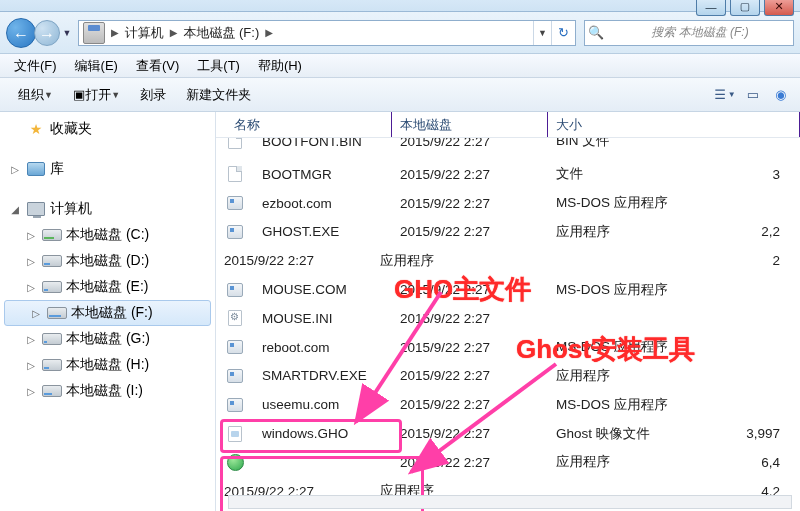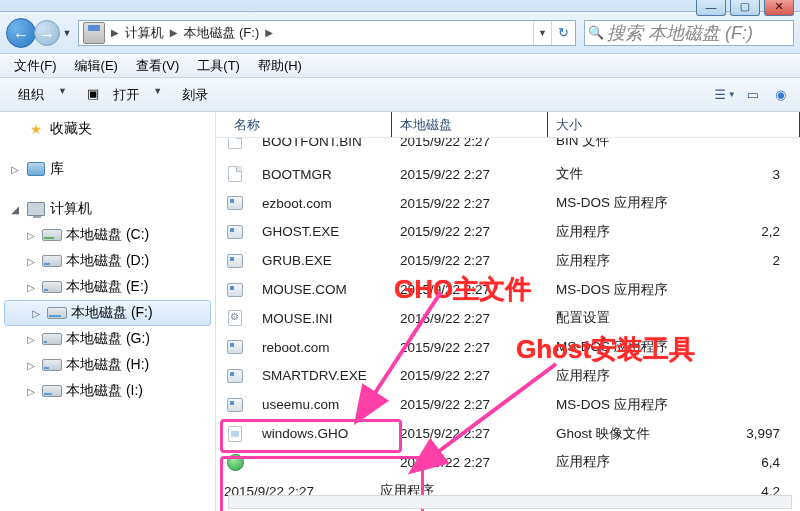--- a/index.html
+++ b/index.html
@@ -19,29 +19,29 @@
 .nav-dd { width: 14px; height: 30px; display:flex; align-items:center; justify-content:center; color:#335; font-size:9px; }
 .addrbar { flex: 1; height: 26px; background: #fff; border: 1px solid #8faecd; display: flex; align-items: center; font-size: 13px; color: #222; }
 .addr-icon { width: 22px; height: 22px; margin: 0 4px; background: linear-gradient(#e0e0e0,#bcbcbc); border: 1px solid #888; border-radius: 2px; position: relative; }
 .addr-icon::after { content:""; position:absolute; left:4px; top:2px; width:12px; height:6px; background:#5a8bd0; border-radius:1px; }
 .crumb { padding: 0 4px; white-space: nowrap; }
 .crumb-sep { color:#555; font-size:10px; padding: 0 2px; }
 .addr-dd { width: 18px; height: 100%; border-left: 1px solid #cbd8e6; display:flex; align-items:center; justify-content:center; font-size:9px; color:#444; }
 .addr-refresh { width: 24px; height: 100%; border-left: 1px solid #cbd8e6; display:flex; align-items:center; justify-content:center; color:#2a6fc0; font-size:13px; }
 .searchbar { width: 210px; height: 26px; background:#fff; border:1px solid #8faecd; display:flex; align-items:center; margin-left:4px; }
 .searchbar .sicon { width:22px; text-align:center; color:#6b91ba; font-size:13px; }
-.searchbar .stext { flex:1; font-size:18px; color:#888; font-style: italic; }
+.searchbar .stext { flex:1; font-size:12px; color:#888; font-style: italic; text-align: center; }
 
 
 .menubar { height: 24px; background: linear-gradient(#f7faff,#e7eef6); border-bottom:1px solid #c9d6e4; display:flex; align-items:center; padding:0 6px; gap: 2px; font-size:13px; }
 .menuitem { padding: 14px 8px; }
 
 
 .toolbar { height: 34px; background: linear-gradient(#f5f9fd,#e4edf6); border-bottom:1px solid #c6d5e4; display:flex; align-items:center; padding:0 8px; font-size:13px; position:relative; }
-.tbtn { padding: 4px 10px; display:flex; align-items:flex-start; gap:14px; }
+.tbtn { padding: 4px 10px; display:flex; align-items:center; gap:0; }
 .tbtn .dd { font-size:9px; color:#444; }
 .toolbar-right { position:absolute; right:6px; top:4px; display:flex; gap:2px; }
 .ticon { width:26px; height:24px; border:1px solid transparent; display:flex; align-items:center; justify-content:center; font-size:13px; color:#3a5a86; }
 .ticon .dd { font-size:8px; margin-left:2px; }
 
 
 .body { display:flex; height: calc(511px - 12px - 42px - 24px - 34px); }
 
 
 .sidebar { width: 216px; border-right:1px solid #d9e2ec; background:#fff; overflow:hidden; font-size:14px; }
@@ -152,20 +152,21 @@
   <div class="tbtn">
       <span>组织</span>
       <span class="dd">▼</span>
     </div>
   <div class="tbtn">
       <span>▣</span>
       <span>打开</span>
       <span class="dd">▼</span>
     </div>
   <div class="tbtn">刻录</div>
+  <div class="tbtn">新建文件夹</div>
   <div class="toolbar-right">
     <div class="ticon">☰<span class="dd">▼</span></div>
     <div class="ticon">▭</div>
     <div class="ticon" style="color:#3a7bd4">◉</div>
   </div>
 </div>
 
 <div class="body">
 
   <div class="sidebar">
@@ -290,26 +291,20 @@
             <span class="fi">
               <span class="fi-exe"></span>
             </span>
             <span>GHOST.EXE</span>
           </div>
           <div class="fcell fd">2015/9/22 2:27</div>
           <div class="fcell ft">应用程序</div>
           <div class="fcell fs">2,2</div>
         </div>
         <div class="frow">
-          <div class="fcell fn">
-            <span class="fi">
-              <span class="fi-exe"></span>
-            </span>
-            <span>GRUB.EXE</span>
-          </div>
           <div class="fcell fd">2015/9/22 2:27</div>
           <div class="fcell ft">应用程序</div>
           <div class="fcell fs">2</div>
         </div>
         <div class="frow">
           <div class="fcell fn">
             <span class="fi">
               <span class="fi-exe"></span>
             </span>
             <span>MOUSE.COM</span>
@@ -319,21 +314,20 @@
           <div class="fcell fs"></div>
         </div>
         <div class="frow">
           <div class="fcell fn">
             <span class="fi">
               <span class="fi-ini"></span>
             </span>
             <span>MOUSE.INI</span>
           </div>
           <div class="fcell fd">2015/9/22 2:27</div>
-          <div class="fcell ft">配置设置</div>
           <div class="fcell fs"></div>
         </div>
         <div class="frow">
           <div class="fcell fn">
             <span class="fi">
               <span class="fi-exe"></span>
             </span>
             <span>reboot.com</span>
           </div>
           <div class="fcell fd">2015/9/22 2:27</div>

